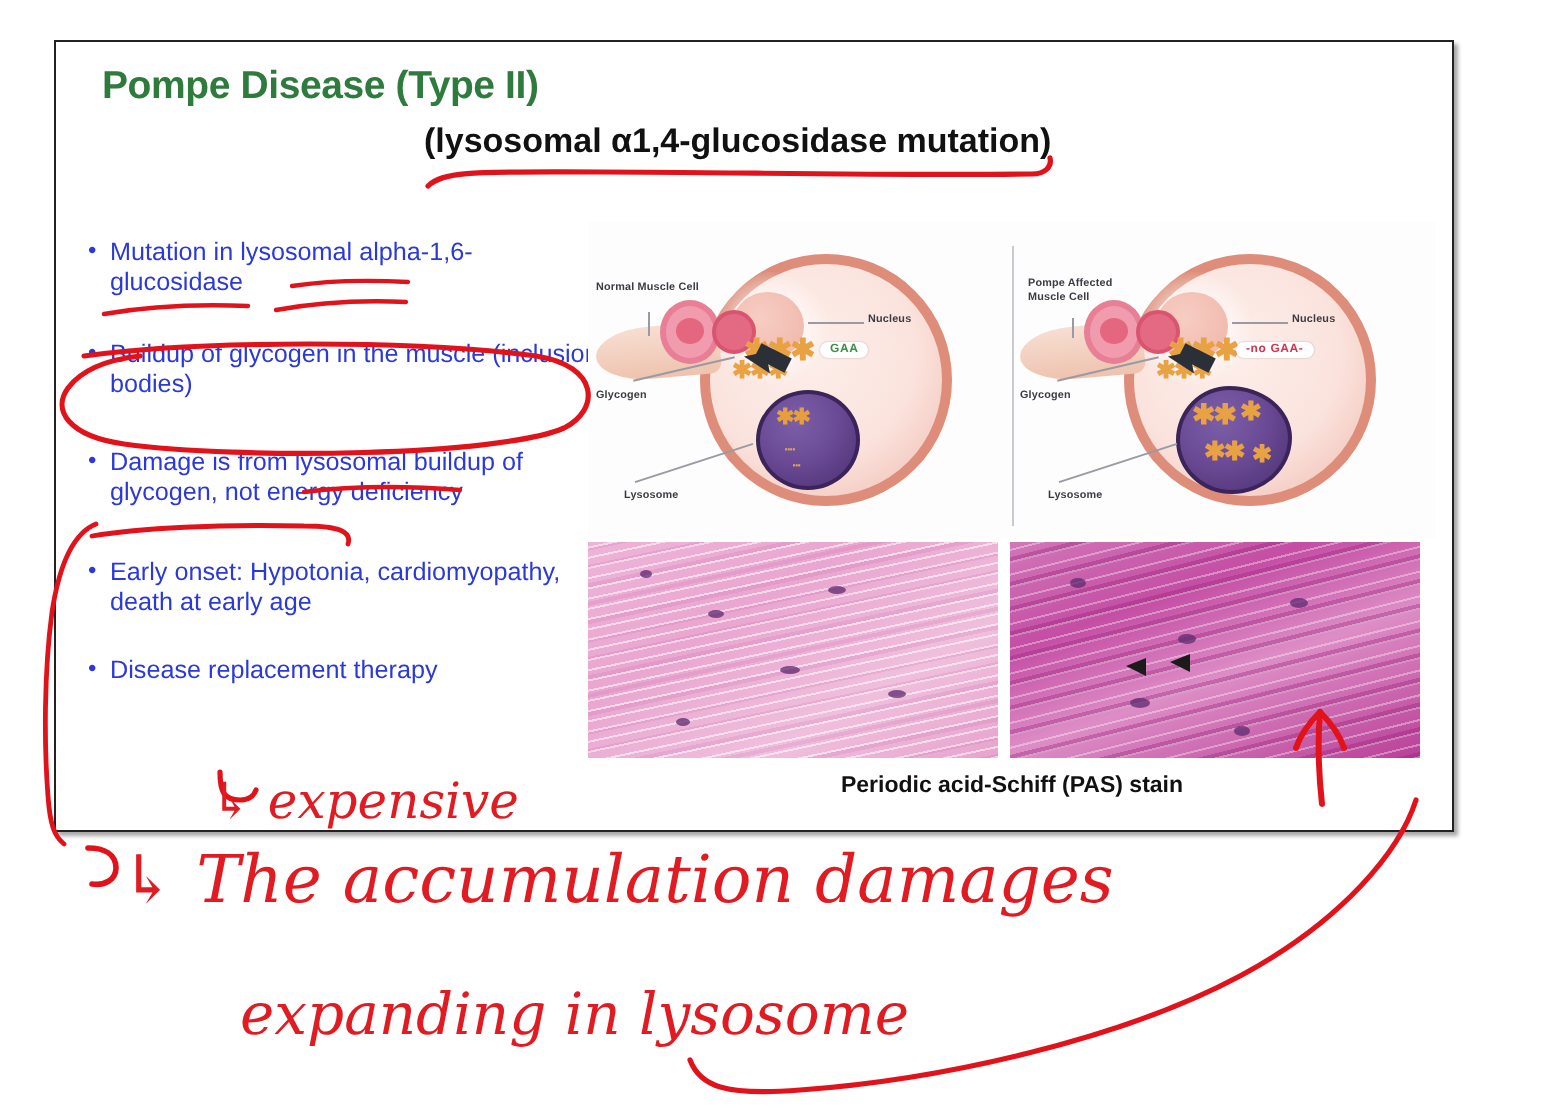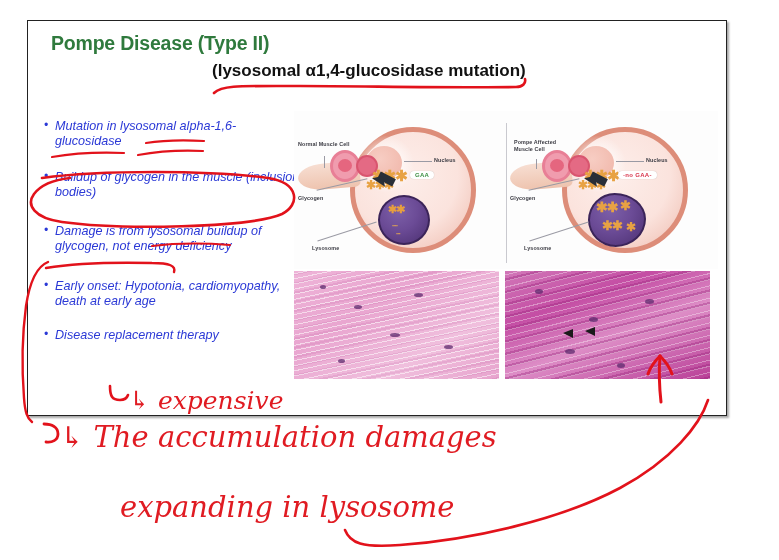--- a/index.html
+++ b/index.html
@@ -45,21 +45,20 @@
     position: absolute; left: 14px; top: 98px;
     width: 268px;
     color: #2b39d6;
     font-size: 12.6px;
     line-height: 1.17;
   }
   .bullet {
     position: relative;
     padding-left: 13px;
     margin-bottom: 19px;
-    font-style: italic;
   }
   .bullet::before {
     content: "•";
     position: absolute; left: 2px; top: -1px;
     font-size: 12px; color: #2b39d6;
   }
   .b-wide { width: 258px; }
   .b1 { margin-bottom: 22px; }
   .b2 { margin-bottom: 24px; }
   .b3 { margin-bottom: 26px; }
@@ -204,22 +203,22 @@
     pointer-events: none;
   }
   .hand {
     position: absolute;
     color: #e01b22;
     font-family: "DejaVu Serif", serif;
     font-style: italic;
     white-space: nowrap;
     font-weight: 500;
   }
-  #hand-expensive { left: 105px; top: 386px; font-size: 25px; margin-left: 24px; }
-  #hand-l1 { left: 60px;  top: 420px; font-size: 29px; }
+  #hand-expensive { left: 105px; top: 386px; font-size: 25px; }
+  #hand-l1 { left: 60px;  top: 420px; font-size: 33px; }
   #hand-l2 { left: 97px;  top: 455px; font-size: 29px; }
   #hand-l3 { left: 120px; top: 490px; font-size: 29px; }
 </style>
 </head>
 <body>
 
 <div id="stage">
 
   <div id="slide">
 
@@ -333,20 +332,21 @@
           <div class="nuc-spec" style="left:60px; top:78px; width:10px; height:5px;"></div>
           <div class="nuc-spec" style="left:112px; top:92px; width:8px; height:5px;"></div>
 
           <svg width="205" height="108" style="position:absolute;left:0;top:0;">
             <polygon points="58,62 68,58 68,67" fill="#1b1b1b"></polygon>
             <polygon points="80,60 90,56 90,65" fill="#1b1b1b"></polygon>
           </svg>
         </div>
       </div>
 
+      <div id="caption">Periodic acid-Schiff (PAS) stain</div>
     </div>
   </div>
 
   <svg id="ink" viewBox="0 0 779 560">
     <g fill="none" stroke="#e2121b" stroke-linecap="round" stroke-linejoin="round">
 
       <path stroke-width="2.6" d="M214,93 C222,85 240,86 300,86 C360,86 450,88 516,87 C523,87 526,83 525,79"></path>
 
       <path stroke-width="2.2" d="M146,143 C165,140 185,140 204,141"></path>
 

